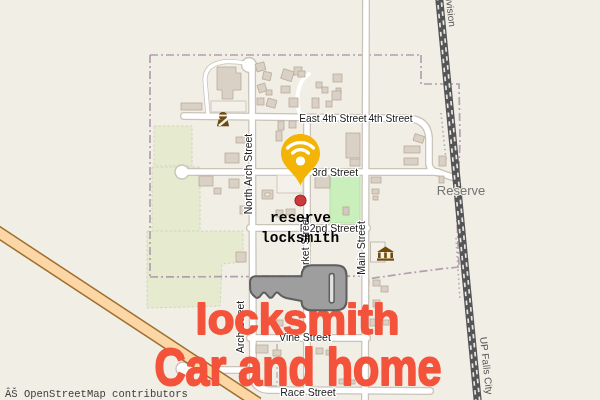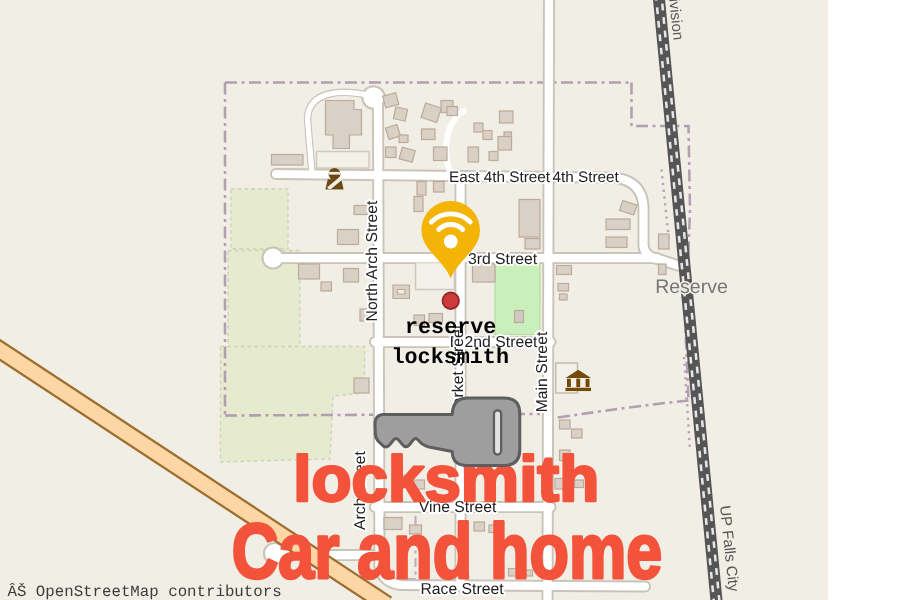--- a/index.html
+++ b/index.html
@@ -1,16 +1,16 @@
 <!DOCTYPE html>
 <html><head>
 <meta charset="utf-8">
 <style>
   html,body{margin:0;padding:0;}
-  #map{width:552px;height:400px;position:relative;overflow:hidden;background:#f1eee6;}
+  #map{width:600px;height:400px;position:relative;overflow:hidden;background:#f1eee6;}
   svg{display:block;}
   text{font-family:"Liberation Sans",sans-serif;}
 </style>
 </head>
 <body>
 
 <div id="map">
 <svg width="600" height="400" viewBox="0 0 600 400">
 
 <rect x="0" y="0" width="600" height="400" fill="#f1eee6"></rect>

